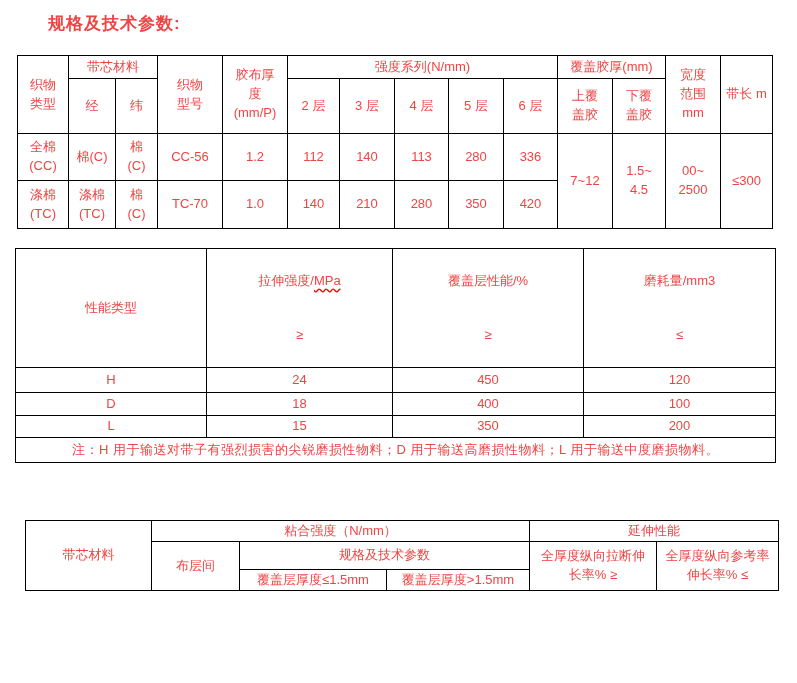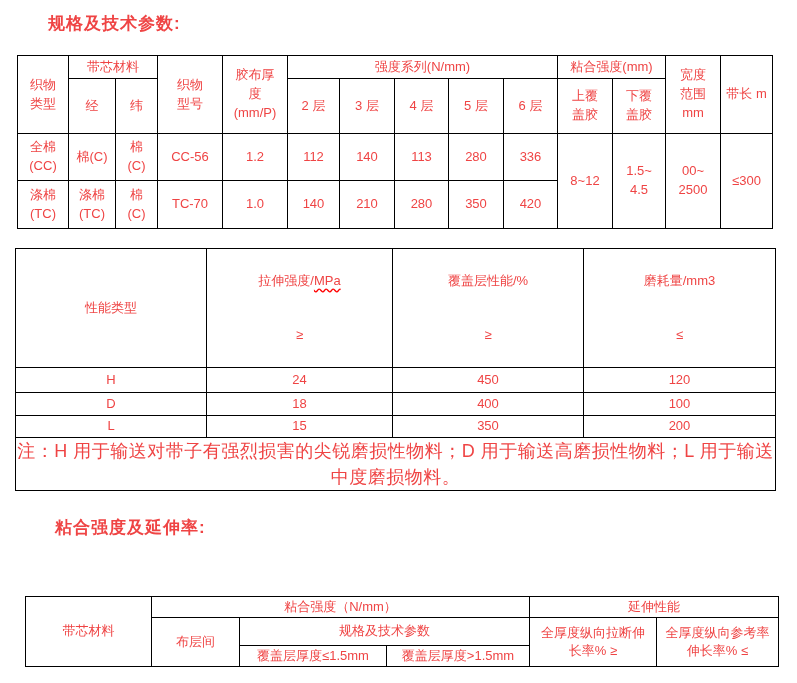--- a/index.html
+++ b/index.html
@@ -39,21 +39,21 @@
     overflow:hidden;
   }
   
   .h2label{padding-top:4px;}
   .h2sym{padding:16px 0 4px;}
   .spell{
     text-decoration:underline wavy #ff0000;
     text-decoration-skip-ink:none;
     text-underline-offset:3px;
   }
-  .notecell{font-size:18px;letter-spacing:0.5px;}
+  .notecell{font-size:13px;letter-spacing:0.5px;}
 </style>
 </head>
 <body>
 
 <div class="page">
 
   <h2 class="sec-title t1">规格及技术参数:</h2>
 
   <table class="tbl1">
     <colgroup>
@@ -76,21 +76,21 @@
         <tr style="height:23px">
       <td rowspan="2">织物
 类型</td>
       <td colspan="2">带芯材料</td>
       <td rowspan="2">织物
 型号</td>
       <td rowspan="2">胶布厚
 度
 (mm/P)</td>
       <td colspan="5">强度系列(N/mm)</td>
-      <td colspan="2">粘合强度(mm)</td>
+      <td colspan="2">覆盖胶厚(mm)</td>
       <td rowspan="2">宽度
 范围
 mm</td>
       <td rowspan="2">带长 m</td>
     </tr>
     <tr style="height:55px">
       <td>经</td>
       <td>纬</td>
       <td>2 层</td>
       <td>3 层</td>
@@ -108,21 +108,21 @@
       <td>棉(C)</td>
       <td>棉
 (C)</td>
       <td>CC-56</td>
       <td>1.2</td>
       <td>112</td>
       <td>140</td>
       <td>113</td>
       <td>280</td>
       <td>336</td>
-      <td rowspan="2">8~12</td>
+      <td rowspan="2">7~12</td>
       <td rowspan="2">1.5~
 4.5</td>
       <td rowspan="2">00~
 2500</td>
       <td rowspan="2">≤300</td>
     </tr>
     <tr style="height:48px">
       <td>涤棉
 (TC)</td>
       <td>涤棉
@@ -181,21 +181,20 @@
       <td>15</td>
       <td>350</td>
       <td>200</td>
     </tr>
     <tr style="height:25px">
       <td colspan="4" class="notecell">注：H 用于输送对带子有强烈损害的尖锐磨损性物料；D 用于输送高磨损性物料；L 用于输送中度磨损物料。</td>
     </tr>
   </tbody>
     </table>
 
-  <h2 class="sec-title t3">粘合强度及延伸率:</h2>
 
   <table class="tbl3">
     <colgroup>
       <col style="width:126px">
         <col style="width:88px">
         <col style="width:147px">
       <col style="width:143px">
         <col style="width:127px">
         <col style="width:122px">
     </colgroup>

